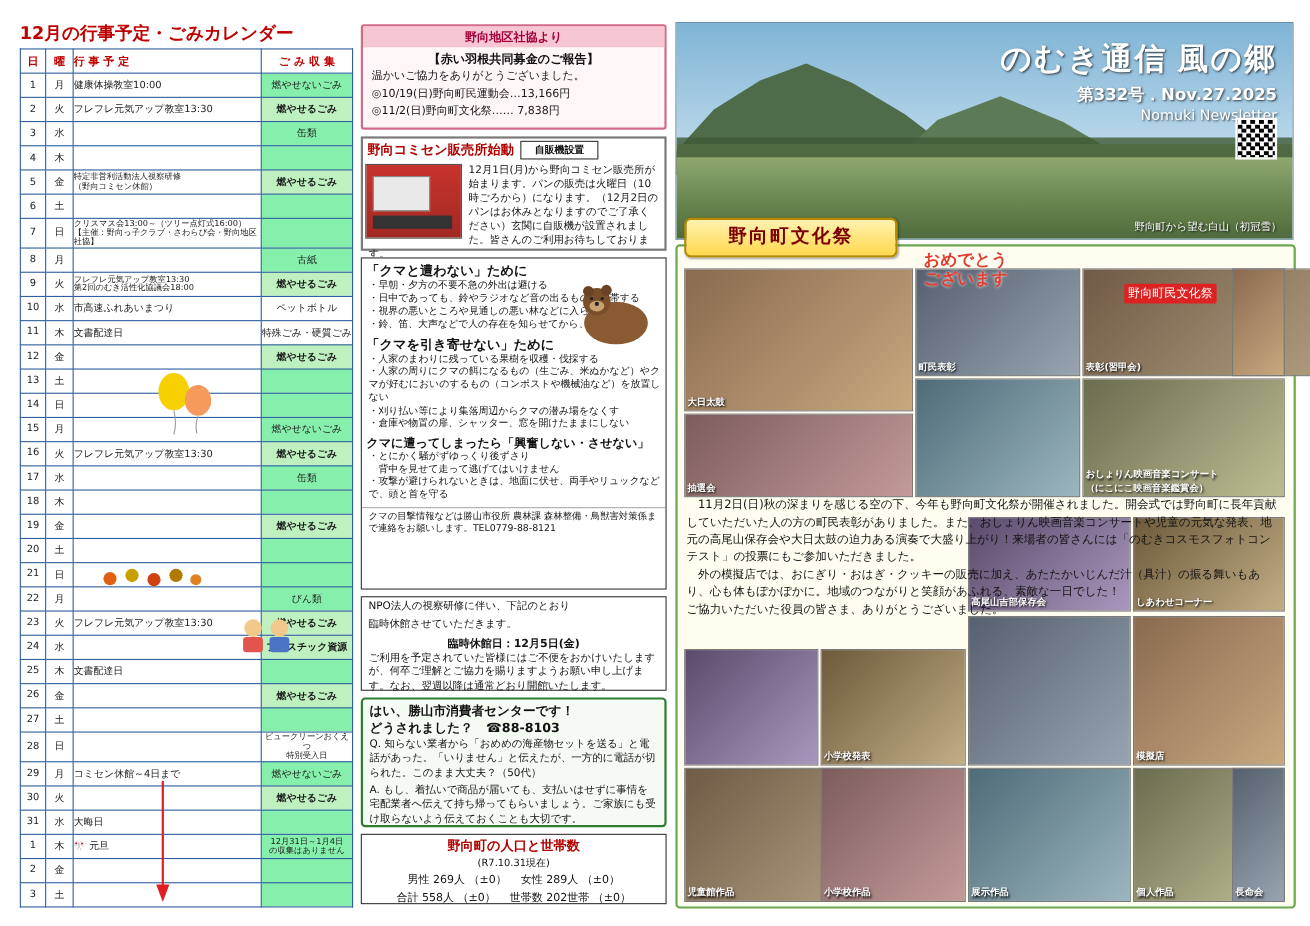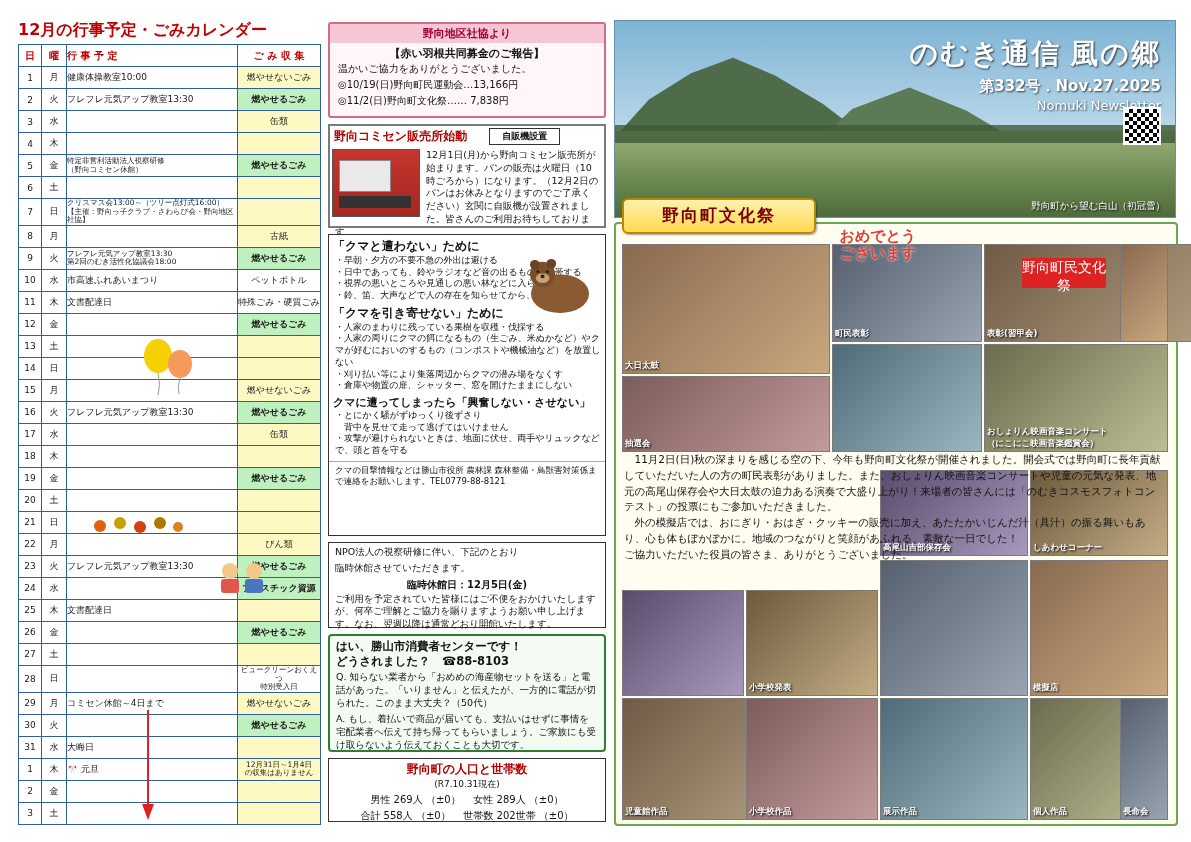--- a/index.html
+++ b/index.html
@@ -28,34 +28,34 @@
     color:#1a1a1a;
   }
   table.cal th{background:#ffffff;font-size:10px;font-weight:bold;color:#c00000;}
   .c-day{width:22px;text-align:center;}
   .c-wd{width:24px;text-align:center;}
   .c-ev{width:170px;text-align:left;padding-left:3px;font-size:9px;}
   .c-gm{width:82px;text-align:center;font-size:9px;}
   .sat{color:#1565c0;}
   .sun{color:#d32f2f;}
   .g-burn{background:#bff0bf;font-weight:bold;}
-  .g-can{background:#fef9c3;}
+  .g-can{background:#86efac;}
   .g-plastic{background:#bff0bf;font-weight:bold;}
   .g-pet{background:#ffffff;}
   .small8{font-size:7.5px;line-height:1.15;}
 
   
   .box{border:1px solid #333;background:#fff;}
   #shakyo-box{left:328px;top:22px;width:278px;height:96px;border:2px solid #d16b8a;background:#fff6f8;border-radius:3px;}
   .shakyo-head{background:#f7c6d3;color:#a1003c;font-weight:bold;font-size:11px;text-align:center;padding:2px 0;}
   .shakyo-sub{text-align:center;font-weight:bold;font-size:11px;color:#111;padding-top:3px;}
   .shakyo-line{font-size:10px;padding:1px 8px;color:#111;}
 
   #comisen-box{left:328px;top:124px;width:278px;height:104px;border:2px solid #7a7a7a;background:#fff;}
-  .comisen-head{font-weight:bold;font-size:12px;color:#b00000;padding:2px 4px;display:flex;align-items:center;gap:22px;}
+  .comisen-head{font-weight:bold;font-size:12px;color:#b00000;padding:2px 4px;display:flex;align-items:center;gap:6px;}
   .tagbox{border:1px solid #333;font-size:9px;padding:1px 12px;color:#111;font-weight:bold;background:#fff;}
   .comisen-body{font-size:9.5px;line-height:1.35;padding:2px 5px;color:#111;}
   .vend{width:86px;height:66px;background:linear-gradient(#c7342d,#a32822);border:1px solid #555;float:left;margin:2px 6px 0 2px;position:relative;}
   .vend:after{content:"";position:absolute;left:6px;top:10px;width:50px;height:30px;background:#e9e9e9;border:1px solid #888;}
   .vend:before{content:"";position:absolute;left:6px;top:46px;width:72px;height:12px;background:#333;}
 
   #kuma-box{left:328px;top:234px;width:278px;height:302px;border:1px solid #333;background:#fff;}
   .kuma-h{font-weight:bold;font-size:12px;color:#111;padding:3px 4px 0 4px;}
   .kuma-li{font-size:9px;line-height:1.3;padding:0 4px 0 6px;color:#111;}
   .bear{position:absolute;right:6px;top:22px;width:78px;height:58px;}
@@ -108,22 +108,22 @@
   .ph-c{background:linear-gradient(135deg,#6f5b46,#b09c7e);padding-left:40px;}
   .ph-d{background:linear-gradient(135deg,#7c5c5c,#c49a9a);}
   .ph-e{background:linear-gradient(135deg,#4f6b78,#9bb6bf);}
   .ph-f{background:linear-gradient(135deg,#6b6b4f,#bdbd94);}
   .ph-g{background:linear-gradient(135deg,#5a4a6b,#a898bd);}
   .ph-h{background:linear-gradient(135deg,#6d5a3c,#c2ad85);}
 
   .congrats{position:absolute;left:812px;top:228px;width:132px;height:34px;
      color:#e23c2e;font-weight:bold;font-size:15px;text-align:center;line-height:17px;
      text-shadow:0 0 3px #fff;}
-  .redstamp{position:absolute;left:1022px;top:258px;width:84px;height:30px;
-     background:#d22;color:#fff;font-size:14px;text-align:center;line-height:18px;border-radius:2px;}
+  .redstamp{position:absolute;left:1022px;top:258px;width:84px;height:18px;
+     background:#d22;color:#fff;font-size:11px;text-align:center;line-height:18px;border-radius:2px;}
 
   .body-text{position:absolute;left:624px;top:452px;width:540px;font-size:10.5px;
      line-height:1.5;color:#111;}
 
   .calico{position:absolute;}
 </style>
 </head>
 <body>
 
 <div class="page">

